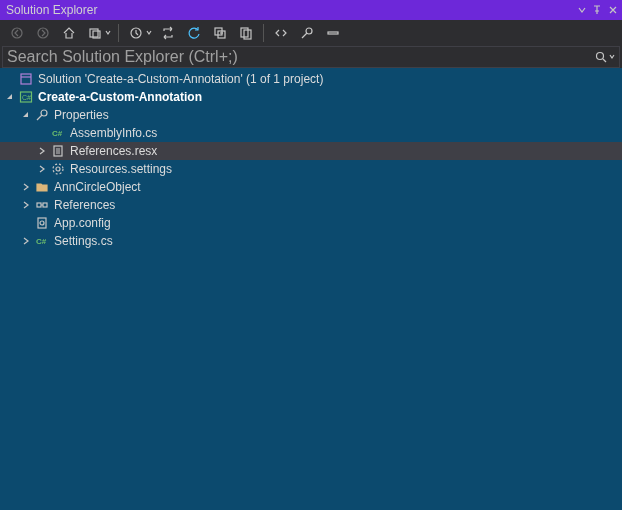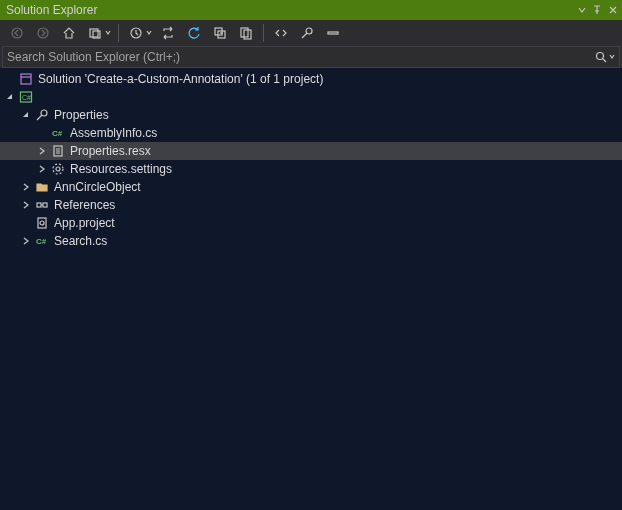--- a/index.html
+++ b/index.html
@@ -13,21 +13,21 @@
     overflow: hidden;
     display: flex;
     flex-direction: column;
   }
   .titlebar {
     display: flex;
     align-items: center;
     justify-content: space-between;
     height: 20px;
     padding: 0 4px 0 6px;
-    background: #4d7c0f;
+    background: #6d28d9;
   }
   .titlebar .title { color: #d0d0d0; }
   .titlebar .controls { display: flex; gap: 6px; align-items: center; }
   .titlebar .controls svg { display:block; }
 
   .toolbar {
     display: flex;
     align-items: center;
     height: 26px;
     padding: 0 6px;
@@ -47,28 +47,28 @@
   .search {
     display: flex; align-items:center;
     height: 22px;
     border: 1px solid #3f3f46;
     background: #2d2d30;
     margin: 0 2px;
     padding: 0 4px;
   }
   .search input {
     flex:1; background:transparent; border:0; outline:0;
-    color:#dcdcdc; font-size:12px; font-family:inherit;
+    color:#dcdcdc; font-size:16px; font-family:inherit;
   }
   .search input::placeholder { color: #a0a0a0; }
   .search .mag { color:#d0d0d0; display:flex; align-items:center; gap:2px;}
 
   .tree {
     flex:1;
-    background: #0f172a;
+    background: #0c4a6e;
     overflow:auto;
     padding-top:2px;
   }
   .row {
     display:flex; align-items:center;
     height:18px;
     white-space:nowrap;
     color:#dcdcdc;
   }
   .row.selected { background:#3f3f46; }
@@ -229,20 +229,21 @@
         <svg width="10" height="10" style="fill:#c5c5c5;stroke:none">
           <path d="M2 7 L7 7 L7 2 Z"></path>
         </svg>
       </span>
     <span class="icon">
         <svg width="14" height="14">
           <rect x="1.5" y="2" width="11" height="10" style="stroke:#6dbd6d"></rect>
           <text x="3" y="10" style="stroke:none;fill:#6dbd6d;font:7px sans-serif">C#</text>
         </svg>
       </span>
+    <span class="label">Create-a-Custom-Annotation</span>
   </div>
 
   <div class="row">
     <span class="indent" style="width:18px"></span>
     <span class="arrow">
         <svg width="10" height="10" style="fill:#c5c5c5;stroke:none">
           <path d="M2 7 L7 7 L7 2 Z"></path>
         </svg>
       </span>
     <span class="icon">
@@ -271,21 +272,21 @@
         <svg width="10" height="10">
           <path d="M3 2 L7 5 L3 8"></path>
         </svg>
       </span>
     <span class="icon">
         <svg width="14" height="14">
           <rect x="3" y="2" width="8" height="10"></rect>
           <path d="M5 5 L9 5 M5 7 L9 7 M5 9 L9 9"></path>
         </svg>
       </span>
-    <span class="label">Properties.resx</span>
+    <span class="label">References.resx</span>
   </div>
 
   <div class="row">
     <span class="indent" style="width:34px"></span>
     <span class="arrow">
         <svg width="10" height="10">
           <path d="M3 2 L7 5 L3 8"></path>
         </svg>
       </span>
     <span class="icon">
@@ -331,32 +332,32 @@
 
   <div class="row">
     <span class="indent" style="width:18px"></span>
     <span class="arrow"></span>
     <span class="icon">
         <svg width="14" height="14">
           <rect x="3" y="2" width="8" height="10"></rect>
           <circle cx="7" cy="7" r="2" style="stroke:#c5c5c5"></circle>
         </svg>
       </span>
-    <span class="label">App.project</span>
+    <span class="label">App.config</span>
   </div>
 
 
   <div class="row">
     <span class="indent" style="width:18px"></span>
     <span class="arrow">
         <svg width="10" height="10">
           <path d="M3 2 L7 5 L3 8"></path>
         </svg>
       </span>
     <span class="icon">
         <svg width="14" height="14">
           <text x="1" y="10" style="stroke:none;fill:#6dbd6d;font:8px sans-serif;font-weight:bold">C#</text>
         </svg>
       </span>
-    <span class="label">Search.cs</span>
+    <span class="label">Settings.cs</span>
   </div>
 
 </div>
 
 </body></html>

